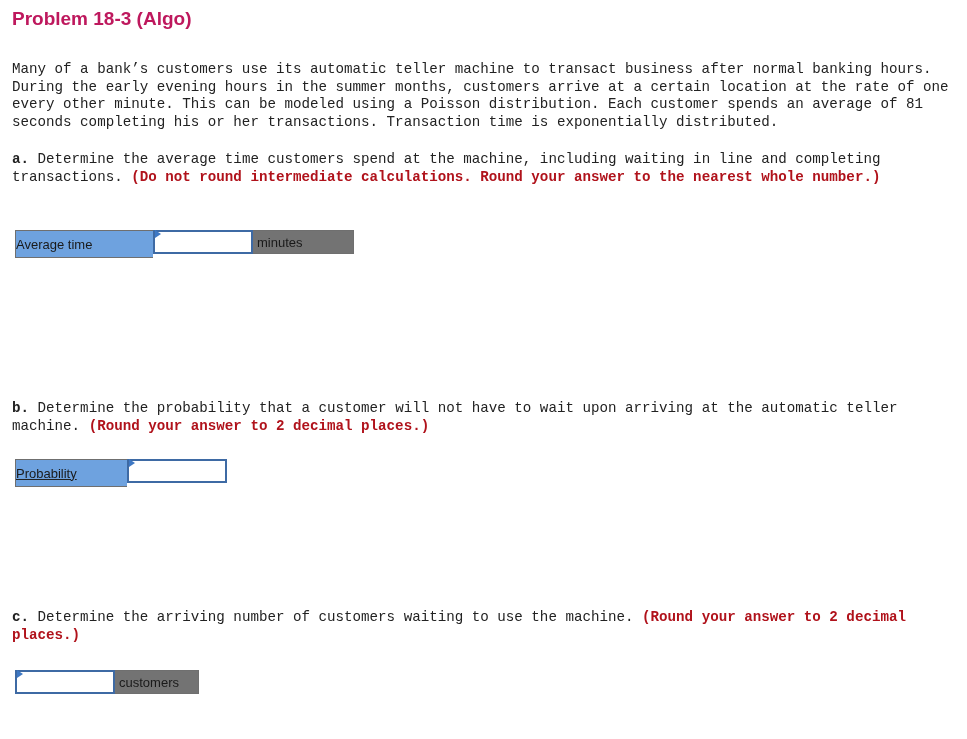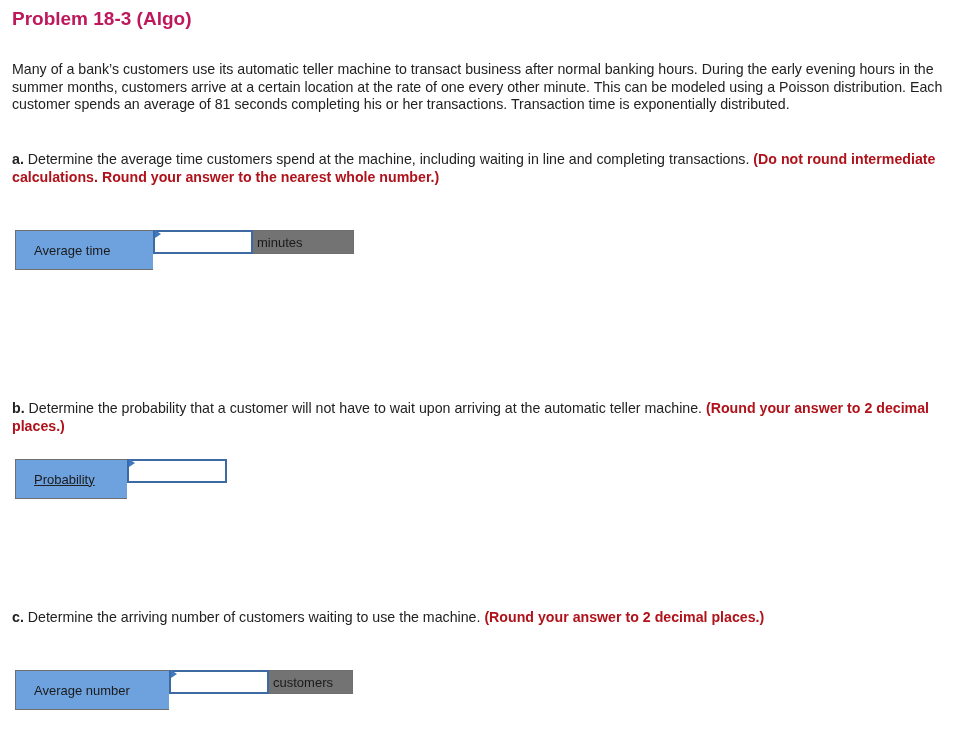--- a/index.html
+++ b/index.html
@@ -9,39 +9,40 @@
     color: #222222;
   }
   .title {
     position: absolute; left: 12px; top: 8px;
     font-size: 19px; font-weight: bold; color: #be185d; margin: 0;
   }
   .para {
     position: absolute; left: 12px; width: 945px;
     font-size: 14.2px; line-height: 17.7px; margin: 0;
     color: #222222;
+    font-family: Liberation Mono, monospace;
   }
   .intro { top: 61px; }
   .qa { top: 151px; }
   .qb { top: 400px; }
   .qc { top: 609px; }
   .part-label { font-weight: bold; }
   .instr { font-weight: bold; color: #b0121b; }
 
   .answer-row {
     position: absolute; left: 15px; display: flex; height: 24px;
   }
   .row-a { top: 230px; }
   .row-b { top: 459px; text-decoration: underline; }
   .row-c { top: 670px; }
   .ans-label {
     background: #6ea2df; border: 1px solid #6f6f6f; border-right: none;
     font-size: 13px; color: #1a1a1a;
-    display: flex; align-items: center; padding-left: 18px; box-sizing: border-box;
-    height: 40px;
+    display: flex; align-items: center; box-sizing: border-box;
+    height: 28px;
   }
   .ans-input-wrap {
     position: relative; height: 24px; box-sizing: border-box;
     border: 2px solid #3e6aa4; background: #ffffff;
   }
   .ans-input-wrap input {
     width: 100%; height: 100%; border: none; outline: none; padding: 0 4px;
     box-sizing: border-box; font-family: "Liberation Sans", sans-serif; font-size: 13px;
     background: transparent;
   }
@@ -80,19 +81,18 @@
   <div class="ans-label" style="width:112px">Probability</div>
   <div class="ans-input-wrap" style="width:100px">
     <span class="corner-flag"></span>
     <input type="text" value="" style="">
   </div>
 </div>
 
 <p class="para qc"><span class="part-label">c.</span><span> Determine the arriving number of customers waiting to use the machine. </span><span class="instr">(Round your answer to 2 decimal places.)</span></p>
 
 <div class="answer-row row-c">
-  <div class="ans-label" style="width:154px">Average number</div>
   <div class="ans-input-wrap" style="width:100px">
     <span class="corner-flag"></span>
     <input type="text" value="" style="">
   </div>
   <div class="ans-unit" style="width:84px">customers</div>
 </div>
 
 </body></html>

